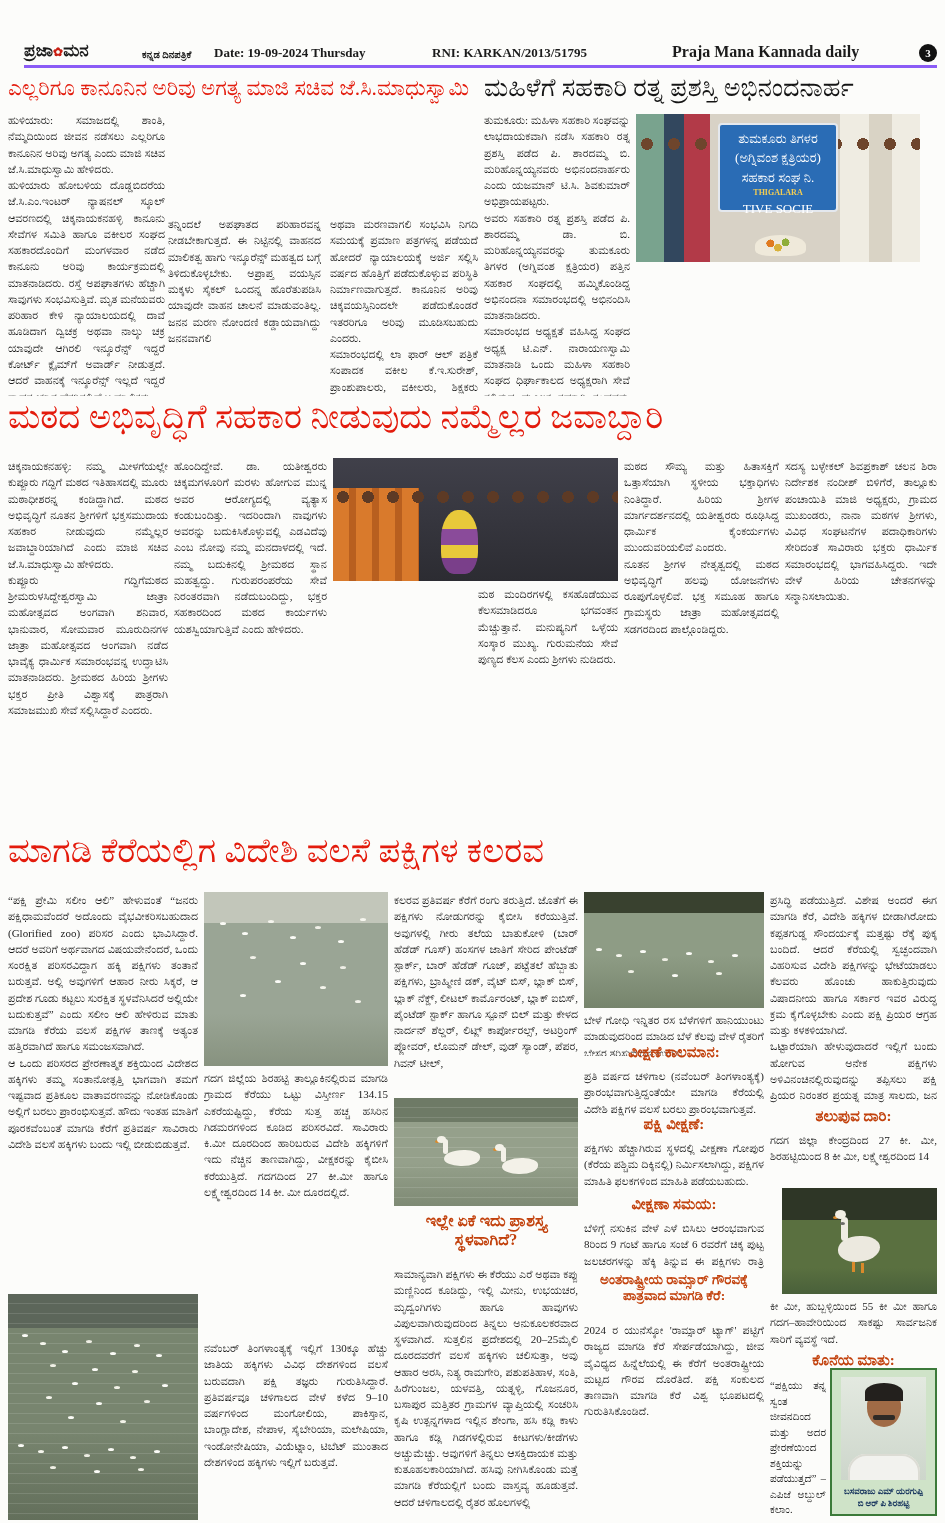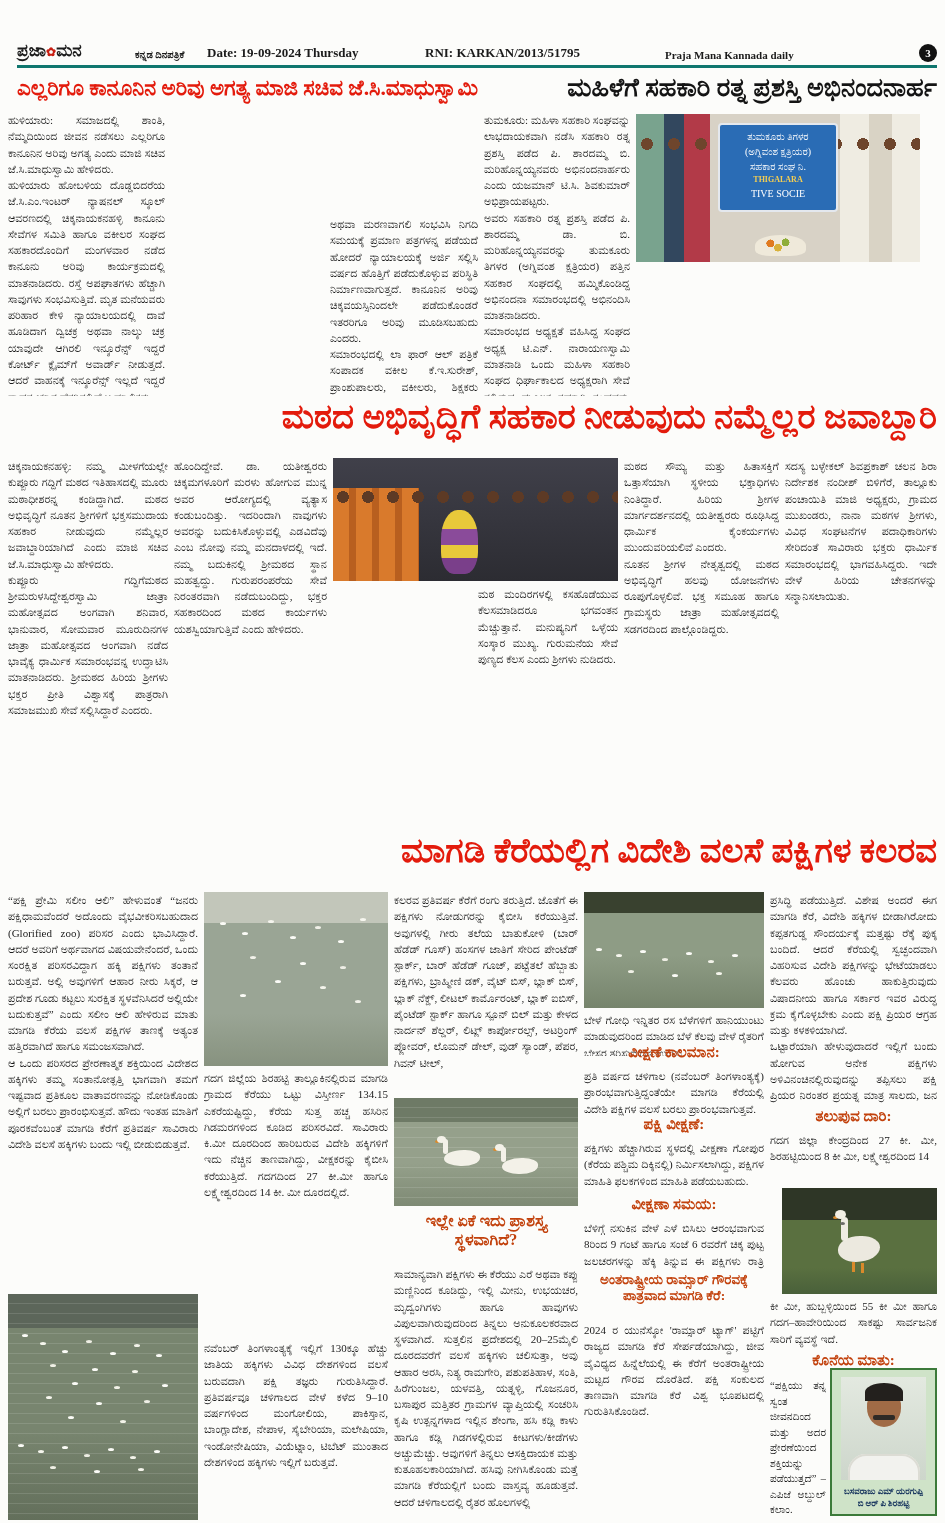--- a/index.html
+++ b/index.html
@@ -1,31 +1,31 @@
 <!DOCTYPE html>
 <html><head>
 <meta charset="utf-8">
 <style>
   *{margin:0;padding:0;box-sizing:border-box}
   html,body{background:#e9e9e9}
   #paper{position:relative;width:945px;height:1523px;margin:0 auto;background:#fcfcfa;
          font-family:"Liberation Serif",serif;color:#1b1b1b;overflow:hidden}
   
-  .masthead{position:absolute;left:17px;right:8px;top:42px;height:26px;border-bottom:3px solid #0f766e}
+  .masthead{position:absolute;left:24px;right:8px;top:42px;height:26px;border-bottom:3px solid #8b5cf6}
   .mh{position:absolute;bottom:4px;font-weight:bold;white-space:nowrap}
   .logo{left:0;font-size:17px}
   .logo .flower{color:#c81e12;font-size:12px}
   .tagline{left:118px;font-size:10px}
   .mdate{left:190px;font-size:13px}
   .rni{left:408px;font-size:13px}
-  .pname{left:648px;font-size:11px}
+  .pname{left:648px;font-size:16px}
   .pagenum{position:absolute;right:0;bottom:3px;width:18px;height:18px;background:#121212;color:#fff;
            border-radius:50%;font-size:11px;line-height:18px;text-align:center;font-weight:bold}
   
-  .hl{position:absolute;font-weight:bold;text-align:right;line-height:1.12}
+  .hl{position:absolute;font-weight:normal;text-align:left;line-height:1.12}
   .red{color:#e31b0c}
   .col{position:absolute;font-size:11px;line-height:1.48;text-align:justify;
        white-space:pre-line;overflow:hidden}
   .subhead{position:absolute;color:#c2410c;font-weight:bold;text-align:center;
            font-size:15px;line-height:1.18;overflow:hidden}
   
   .photo{position:absolute;overflow:hidden;background:#99a090}
   .photo-law{background:
       radial-gradient(circle 7px at 13px 34px,#7c4f33 96%,rgba(0,0,0,0)) repeat-x,
       linear-gradient(rgba(0,0,0,0) 0 46%,rgba(247,244,238,.95) 46%) ,
@@ -37,21 +37,21 @@
       background-size:16px 9px}
   .law-banner{position:absolute;left:17%;top:12%;width:66%;height:17px;background:#f7f4ea;
       border:1px solid #b9b2a0;border-radius:9px;color:#b8251a;font-weight:bold;
       font-size:9.5px;line-height:16px;text-align:center}
   .photo-award{background:
       radial-gradient(circle 6px at 11px 30px,#6e452c 96%,rgba(0,0,0,0)) repeat-x,
       linear-gradient(90deg,#79a38e 0 10%,#32475e 10% 17%,#b23a48 17% 26%,#d8d2c6 26% 72%,#efece2 72% 82%,#d9d3c5 82% 90%,#efece2 90% 100%);
       background-size:27px 100%,100% 100%}
   .board{position:absolute;left:29%;top:6%;width:42%;height:60%;background:#2a6cb5;
       border:2px solid #e4e8ee;border-radius:4px;text-align:center;color:#fff;padding-top:4px}
-  .board div{font-size:10px;line-height:1.5;white-space:nowrap;overflow:hidden}
+  .board div{font-size:13px;line-height:1.5;white-space:nowrap;overflow:hidden}
   .board .gold{color:#f3cd52;font-weight:bold;font-size:8px}
   .fruits{position:absolute;left:42%;bottom:4%;width:18%;height:14%;border-radius:50% 50% 30% 30%;
       background:radial-gradient(circle 4px at 30% 40%,#e07a20 96%,rgba(0,0,0,0)),
                  radial-gradient(circle 4px at 60% 35%,#8fae3a 96%,rgba(0,0,0,0)),
                  radial-gradient(circle 4px at 45% 60%,#d8b13a 96%,rgba(0,0,0,0)),#efe9da}
   .photo-mutt{background:linear-gradient(#40404a,#2c2c32)}
   .mutt-left{position:absolute;left:0;bottom:0;width:30%;height:76%;
       background:repeating-linear-gradient(90deg,#d97a2c 0 16px,#b85f1f 16px 23px)}
   .mutt-right{position:absolute;right:0;bottom:0;width:46%;height:74%;
       background:repeating-linear-gradient(90deg,#ecead e 0 14px,#eceade 0 14px,#cfccc0 14px 21px)}
@@ -100,20 +100,21 @@
     <span class="mh tagline">ಕನ್ನಡ ದಿನಪತ್ರಿಕೆ</span>
     <span class="mh mdate">Date: 19-09-2024 Thursday</span>
     <span class="mh rni">RNI: KARKAN/2013/51795</span>
     <span class="mh pname">Praja Mana Kannada daily</span>
     <span class="pagenum">3</span>
   </div>
 
   <div class="hl red" style="left:8px;top:76px;width:470px;font-size:21.5px">ಎಲ್ಲರಿಗೂ ಕಾನೂನಿನ ಅರಿವು ಅಗತ್ಯ ಮಾಜಿ ಸಚಿವ ಜೆ.ಸಿ.ಮಾಧುಸ್ವಾಮಿ</div>
   <div class="col" style="left:8px;top:112px;width:157px;height:284px">ಹುಳಿಯಾರು: ಸಮಾಜದಲ್ಲಿ ಶಾಂತಿ, ನೆಮ್ಮದಿಯಿಂದ ಜೀವನ ನಡೆಸಲು ಎಲ್ಲರಿಗೂ ಕಾನೂನಿನ ಅರಿವು ಅಗತ್ಯ ಎಂದು ಮಾಜಿ ಸಚಿವ ಜೆ.ಸಿ.ಮಾಧುಸ್ವಾಮಿ ಹೇಳಿದರು.
 ಹುಳಿಯಾರು ಹೋಬಳಿಯ ದೊಡ್ಡಬಿದರೆಯ ಜೆ.ಸಿ.ಎಂ.ಇಂಟರ್ ನ್ಯಾಷನಲ್ ಸ್ಕೂಲ್ ಆವರಣದಲ್ಲಿ ಚಿಕ್ಕನಾಯಕನಹಳ್ಳಿ ಕಾನೂನು ಸೇವೆಗಳ ಸಮಿತಿ ಹಾಗೂ ವಕೀಲರ ಸಂಘದ ಸಹಕಾರದೊಂದಿಗೆ ಮಂಗಳವಾರ ನಡೆದ ಕಾನೂನು ಅರಿವು ಕಾರ್ಯಕ್ರಮದಲ್ಲಿ ಮಾತನಾಡಿದರು. ರಸ್ತೆ ಅಪಘಾತಗಳು ಹೆಚ್ಚಾಗಿ ಸಾವುಗಳು ಸಂಭವಿಸುತ್ತಿವೆ. ಮೃತ ಮನೆಯವರು ಪರಿಹಾರ ಕೇಳಿ ನ್ಯಾಯಾಲಯದಲ್ಲಿ ದಾವೆ ಹೂಡಿದಾಗ ದ್ವಿಚಕ್ರ ಅಥವಾ ನಾಲ್ಕು ಚಕ್ರ ಯಾವುದೇ ಆಗಿರಲಿ ಇನ್ಶೂರೆನ್ಸ್ ಇದ್ದರೆ ಕೋರ್ಟ್ ಕ್ಲೈಮ್‌ಗೆ ಅವಾರ್ಡ್ ನೀಡುತ್ತದೆ. ಆದರೆ ವಾಹನಕ್ಕೆ ಇನ್ಶೂರೆನ್ಸ್ ಇಲ್ಲದೆ ಇದ್ದರೆ ವಾಹನ ಯಾರ ಹೆಸರಿನಲ್ಲಿದೆ ಆ ಮಾಲಿಕನು</div>
+  <div class="col" style="left:168px;top:216px;width:153px;height:180px">ತನ್ನಿಂದಲೆ ಅಪಘಾತದ ಪರಿಹಾರವನ್ನ ನೀಡಬೇಕಾಗುತ್ತದೆ. ಈ ನಿಟ್ಟಿನಲ್ಲಿ ವಾಹನದ ಮಾಲಿಕತ್ವ ಹಾಗು ಇನ್ಶೂರೆನ್ಸ್ ಮಹತ್ವದ ಬಗ್ಗೆ ತಿಳಿದುಕೊಳ್ಳಬೇಕು. ಅಪ್ರಾಪ್ತ ವಯಸ್ಸಿನ ಮಕ್ಕಳು ಸೈಕಲ್ ಒಂದನ್ನ ಹೊರೆತುಪಡಿಸಿ ಯಾವುದೇ ವಾಹನ ಚಾಲನೆ ಮಾಡುವಂತಿಲ್ಲ. ಜನನ ಮರಣ ನೋಂದಣಿ ಕಡ್ಡಾಯವಾಗಿದ್ದು ಜನನವಾಗಲಿ</div>
   <div class="col" style="left:330px;top:216px;width:148px;height:180px">ಅಥವಾ ಮರಣವಾಗಲಿ ಸಂಭವಿಸಿ ನಿಗದಿ ಸಮಯಕ್ಕೆ ಪ್ರಮಾಣ ಪತ್ರಗಳನ್ನ ಪಡೆಯದೆ ಹೋದರೆ ನ್ಯಾಯಾಲಯಕ್ಕೆ ಅರ್ಜಿ ಸಲ್ಲಿಸಿ ವರ್ಷದ ಹೊತ್ತಿಗೆ ಪಡೆದುಕೊಳ್ಳುವ ಪರಿಸ್ಥಿತಿ ನಿರ್ಮಾಣವಾಗುತ್ತದೆ. ಕಾನೂನಿನ ಅರಿವು ಚಿಕ್ಕವಯಸ್ಸಿನಿಂದಲೇ ಪಡೆದುಕೊಂಡರೆ ಇತರರಿಗೂ ಅರಿವು ಮೂಡಿಸಬಹುದು ಎಂದರು.
 ಸಮಾರಂಭದಲ್ಲಿ ಲಾ ಫಾರ್ ಆಲ್ ಪತ್ರಿಕೆ ಸಂಪಾದಕ ವಕೀಲ ಕೆ.ಇ.ಸುರೇಶ್, ಪ್ರಾಂಶುಪಾಲರು, ವಕೀಲರು, ಶಿಕ್ಷಕರು ಹಾಗೂ ವಿದ್ಯಾರ್ಥಿಗಳು ಉಪಸ್ಥಿತರಿದ್ದರು.</div>
 
   <div class="hl" style="left:484px;top:74px;width:453px;font-size:25.5px;color:#141414">ಮಹಿಳೆಗೆ ಸಹಕಾರಿ ರತ್ನ ಪ್ರಶಸ್ತಿ ಅಭಿನಂದನಾರ್ಹ</div>
   <div class="col" style="left:484px;top:112px;width:146px;height:284px">ತುಮಕೂರು: ಮಹಿಳಾ ಸಹಕಾರಿ ಸಂಘವನ್ನು ಲಾಭದಾಯಕವಾಗಿ ನಡೆಸಿ ಸಹಕಾರಿ ರತ್ನ ಪ್ರಶಸ್ತಿ ಪಡೆದ ಪಿ. ಶಾರದಮ್ಮ ಬಿ. ಮರಿಹೊನ್ನಯ್ಯನವರು ಅಭಿನಂದನಾರ್ಹರು ಎಂದು ಯಜಮಾನ್ ಟಿ.ಸಿ. ಶಿವಕುಮಾರ್ ಅಭಿಪ್ರಾಯಪಟ್ಟರು.
 ಅವರು ಸಹಕಾರಿ ರತ್ನ ಪ್ರಶಸ್ತಿ ಪಡೆದ ಪಿ. ಶಾರದಮ್ಮ ಡಾ. ಬಿ. ಮರಿಹೊನ್ನಯ್ಯನವರನ್ನು ತುಮಕೂರು ತಿಗಳರ (ಅಗ್ನಿವಂಶ ಕ್ಷತ್ರಿಯರ) ಪತ್ತಿನ ಸಹಕಾರ ಸಂಘದಲ್ಲಿ ಹಮ್ಮಿಕೊಂಡಿದ್ದ ಅಭಿನಂದನಾ ಸಮಾರಂಭದಲ್ಲಿ ಅಭಿನಂದಿಸಿ ಮಾತನಾಡಿದರು.
 ಸಮಾರಂಭದ ಅಧ್ಯಕ್ಷತೆ ವಹಿಸಿದ್ದ ಸಂಘದ ಅಧ್ಯಕ್ಷ ಟಿ.ಎನ್. ನಾರಾಯಣಸ್ವಾಮಿ ಮಾತನಾಡಿ ಒಂದು ಮಹಿಳಾ ಸಹಕಾರಿ ಸಂಘದ ಧಿರ್ಘಾಕಾಲದ ಅಧ್ಯಕ್ಷರಾಗಿ ಸೇವೆ ಸಲ್ಲಿಸುವ ಮೂಲಕ ಸಹಕಾರಿ ಸಂಘವನ್ನು ಆರ್ಥಿಕವಾಗಿ</div>
   <div class="photo photo-award" style="left:636px;top:114px;width:284px;height:148px">
     <div class="board">
       <div>ತುಮಕೂರು ತಿಗಳರ</div>

